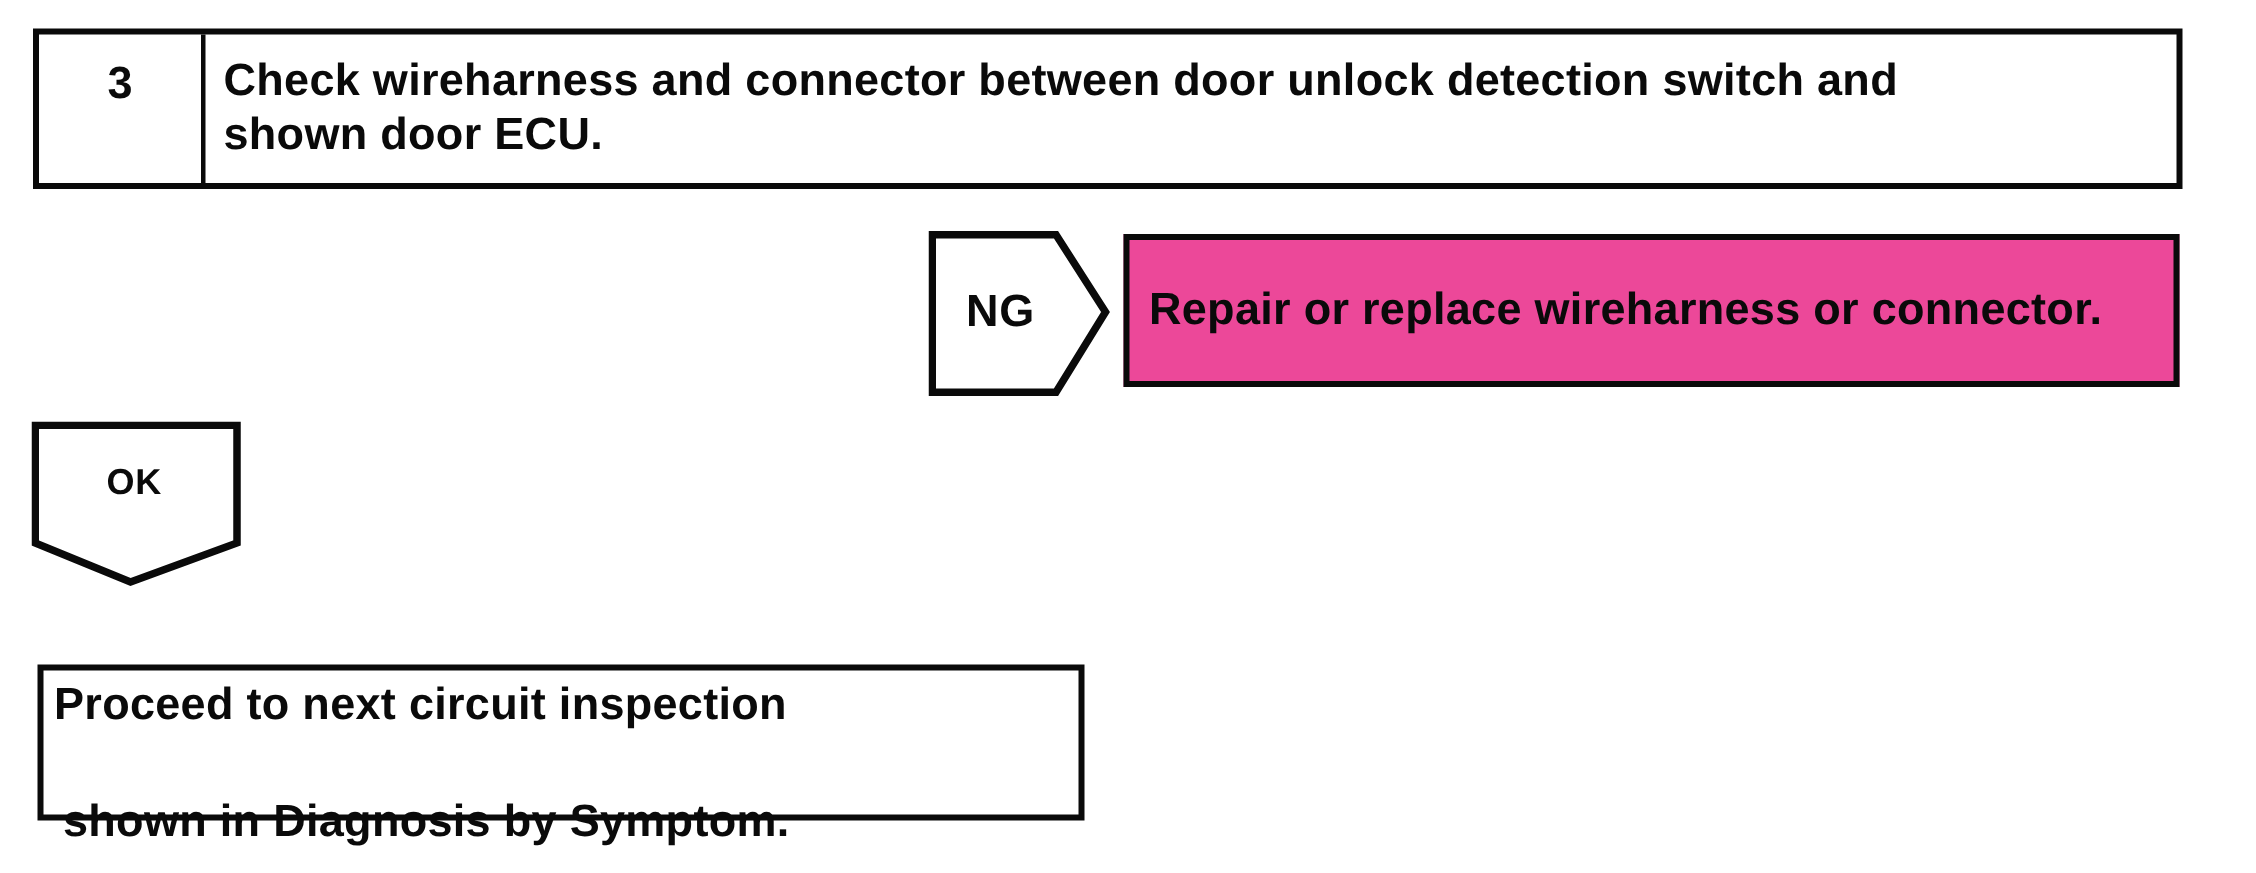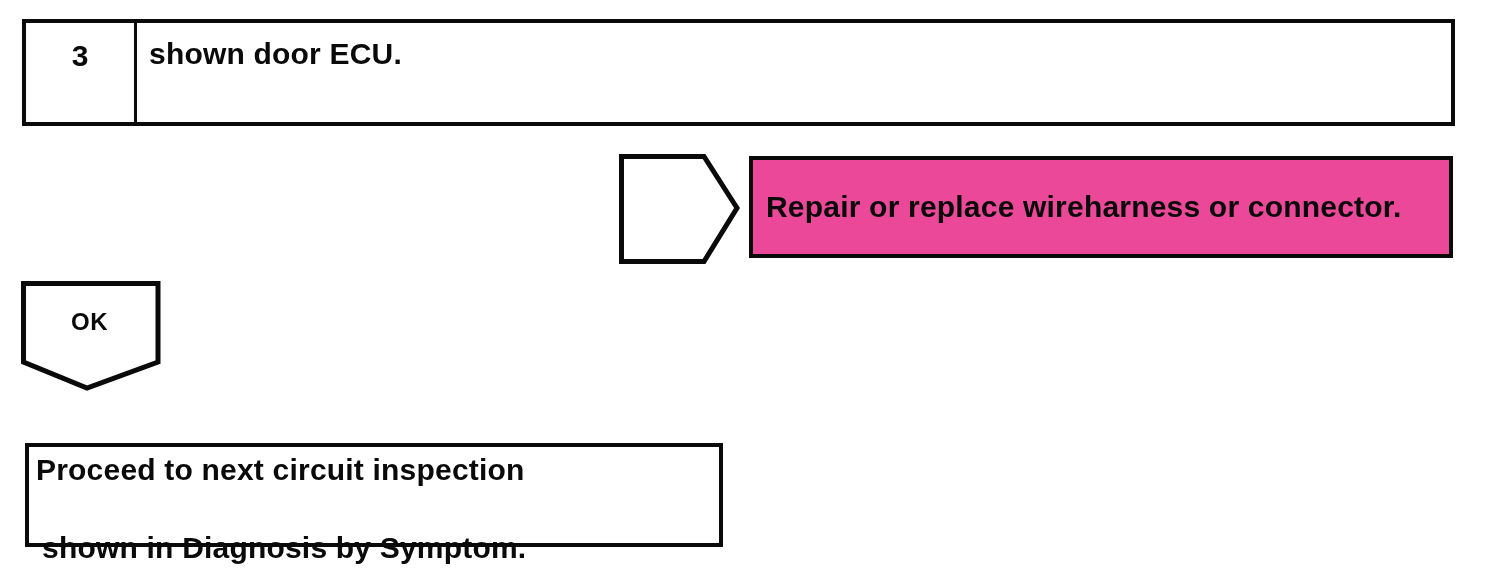--- a/index.html
+++ b/index.html
@@ -130,28 +130,30 @@
 </head>
 <body>
 
 <div class="canvas">
 
   <div class="step-box">
     <div class="step-num-cell">
       <span>3</span>
     </div>
     <div class="step-text">
+      <div>Check wireharness and connector between door unlock detection switch and</div>
       <div>shown door ECU.</div>
     </div>
   </div>
 
   <div class="ng-shape">
     <svg width="121" height="110" viewBox="0 0 121 110">
       <polygon points="2.5,2.5 85,2.5 118,54 85,107.5 2.5,107.5" fill="#ffffff" stroke="#0a0a0a" stroke-width="5" stroke-linejoin="miter"></polygon>
     </svg>
+    <span class="ng-label">NG</span>
   </div>
 
   <div class="repair-box">
     <span>Repair or replace wireharness or connector.</span>
   </div>
 
   <div class="ok-shape">
     <svg width="140" height="110" viewBox="0 0 140 110">
       <polygon points="2.5,2.5 137,2.5 137,81 66,107 2.5,81" fill="#ffffff" stroke="#0a0a0a" stroke-width="5" stroke-linejoin="miter"></polygon>
     </svg>

